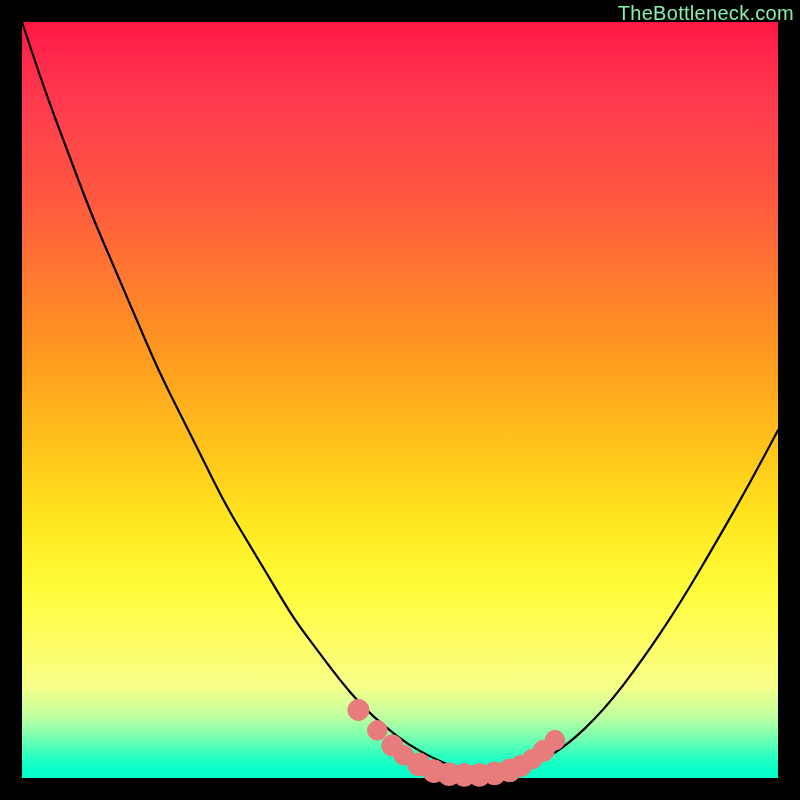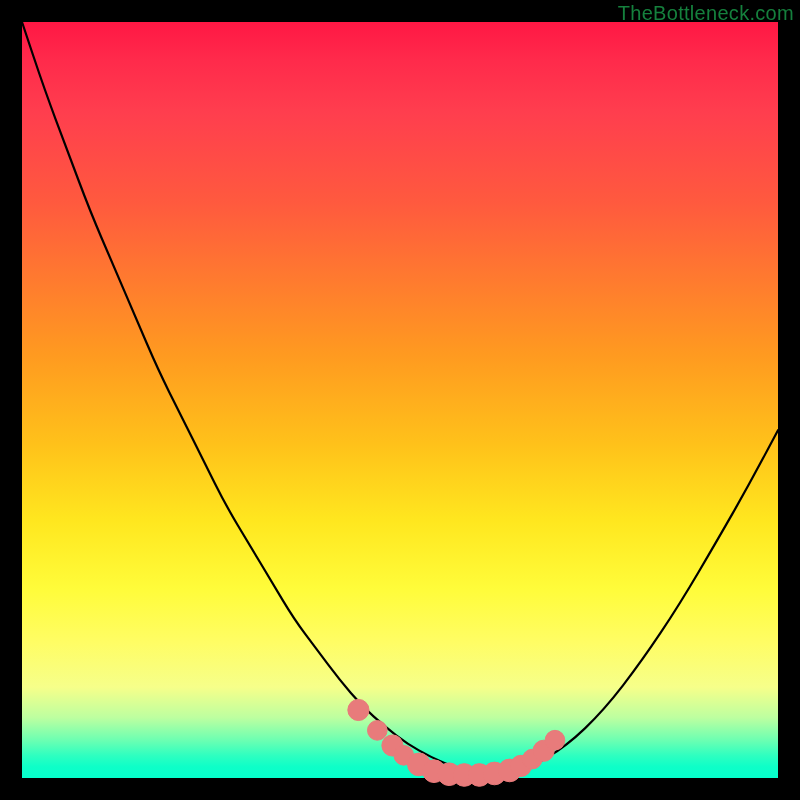--- a/index.html
+++ b/index.html
@@ -42,21 +42,21 @@
       #0effc8 98.5%,
       #05ffcc 100%
     );
   }
   .watermark {
     position: absolute;
     top: 2px;
     right: 6px;
     font-size: 20px;
     font-weight: 500;
-    color: #15803d;
+    color: #86efac;
     letter-spacing: 0.3px;
     user-select: none;
   }
   svg.curve {
     position: absolute;
     left: 0;
     top: 0;
     width: 756px;
     height: 756px;
     overflow: visible;

